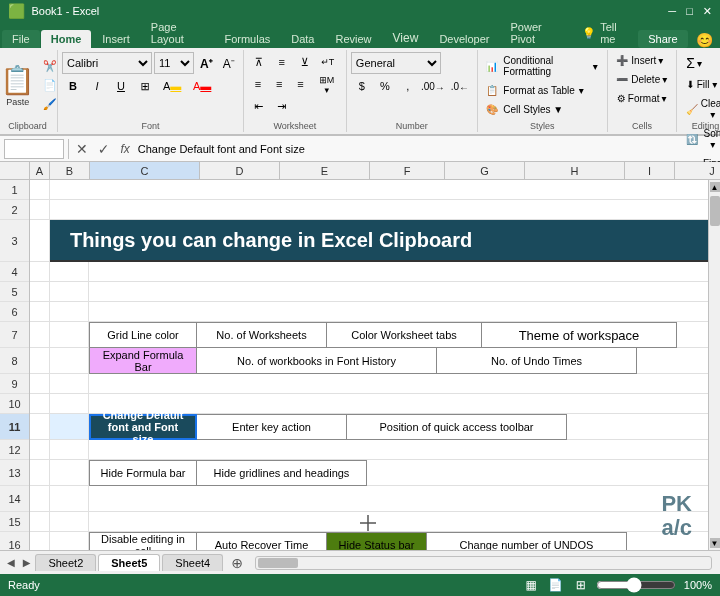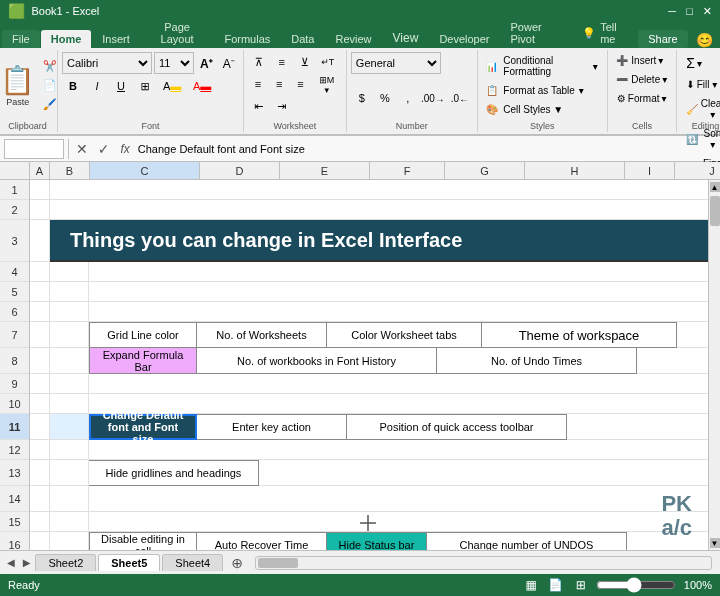--- a/index.html
+++ b/index.html
@@ -19,21 +19,21 @@
       <span style="cursor:pointer;">─</span>
       <span style="cursor:pointer;">□</span>
       <span style="cursor:pointer;">✕</span>
     </div>
   </div>
 
   <div style="background:#1e6e42; display:flex; align-items:flex-end; height:26px; padding:0 2px; gap:1px;">
     <span style="padding:3px 10px; font-size:11px; color:#d4e8d4; cursor:pointer; background:#2a7a4e; border-radius:3px 3px 0 0;">File</span>
     <span style="padding:3px 10px; font-size:11px; color:#1e6e42; cursor:pointer; background:#f0f0f0; border-radius:3px 3px 0 0; font-weight:bold;">Home</span>
     <span style="padding:3px 10px; font-size:11px; color:#d4e8d4; cursor:pointer;">Insert</span>
-    <span style="padding:3px 10px; font-size:11px; color:#d4e8d4; cursor:pointer;text-align:center;">Page Layout</span>
+    <span style="padding:3px 10px; font-size:11px; color:#d4e8d4; cursor:pointer;">Page Layout</span>
     <span style="padding:3px 10px; font-size:11px; color:#d4e8d4; cursor:pointer;">Formulas</span>
     <span style="padding:3px 10px; font-size:11px; color:#d4e8d4; cursor:pointer;">Data</span>
     <span style="padding:3px 10px; font-size:11px; color:#d4e8d4; cursor:pointer;">Review</span>
     <span style="padding:3px 10px; font-size:12px; color:#d4e8d4; cursor:pointer;margin-top:40px;">View</span>
     <span style="padding:3px 10px; font-size:11px; color:#d4e8d4; cursor:pointer;">Developer</span>
     <span style="padding:3px 10px; font-size:11px; color:#d4e8d4; cursor:pointer;">Power Pivot</span>
     <div style="flex:1;"></div>
     <span style="padding:3px 10px; font-size:11px; color:#d4e8d4; cursor:pointer; display:flex; align-items:center; gap:4px;">
       <span>💡</span>
       <span>Tell me</span>
@@ -94,21 +94,21 @@
         <button style="width:22px; height:20px; background:transparent; border:1px solid transparent; cursor:pointer; font-size:11px;">≡</button>
         <button style="background:transparent; border:1px solid transparent; cursor:pointer; font-size:9px; padding:0 4px; height:20px;">⊞M ▾</button>
       </div>
       <div style="display:flex; gap:1px;">
         <button style="width:22px; height:20px; background:transparent; border:1px solid transparent; cursor:pointer; font-size:11px;">⇤</button>
         <button style="width:22px; height:20px; background:transparent; border:1px solid transparent; cursor:pointer; font-size:11px;">⇥</button>
       </div>
       <span style="position:absolute; bottom:1px; font-size:9px; color:#555; left:0; right:0; text-align:center;">Worksheet</span>
     </div>
 
-    <div style="display:flex; flex-direction:column; padding:2px 4px 14px 4px; border-right:1px solid #d0d0d0; position:relative; gap:14px;">
+    <div style="display:flex; flex-direction:column; padding:2px 4px 14px 4px; border-right:1px solid #d0d0d0; position:relative; gap:2px;">
       <div style="display:flex; align-items:center; gap:2px;">
         <select style="width:90px; height:22px; font-size:11px; border:1px solid #bbb;">
           <option>General</option>
         </select>
       </div>
       <div style="display:flex; gap:1px; align-items:center;">
         <button style="width:22px; height:20px; background:transparent; border:1px solid transparent; cursor:pointer; font-size:11px;">$</button>
         <button style="width:22px; height:20px; background:transparent; border:1px solid transparent; cursor:pointer; font-size:11px;">%</button>
         <button style="width:22px; height:20px; background:transparent; border:1px solid transparent; cursor:pointer; font-size:11px;">,</button>
         <button style="width:26px; height:20px; background:transparent; border:1px solid transparent; cursor:pointer; font-size:10px;">.00→</button>
@@ -235,21 +235,21 @@
         </div>
 
         <div style="display:flex; height:20px;">
           <div style="width:20px; border-right:1px solid #e0e0e0; border-bottom:1px solid #e0e0e0;"></div>
           <div style="flex:1; border-bottom:1px solid #e0e0e0;"></div>
         </div>
 
         <div style="display:flex; height:42px;">
           <div style="width:20px; border-right:1px solid #e0e0e0; border-bottom:1px solid #e0e0e0;"></div>
           <div style="width:660px; background:#1a4a5c; color:white; font-size:20px; font-weight:bold; display:flex; align-items:center; padding:0 20px; border-bottom:2px solid #333;">
-            <span>Things you can change in Excel Interface</span>
+            <span>Things you can change in Excel Clipboard</span>
           </div>
           <div style="flex:1; border-bottom:1px solid #e0e0e0;"></div>
         </div>
 
         <div style="display:flex; height:20px;">
           <div style="width:20px; border-right:1px solid #e0e0e0; border-bottom:1px solid #e0e0e0;"></div>
           <div style="width:39px; border-right:1px solid #e0e0e0; border-bottom:1px solid #e0e0e0;"></div>
           <div style="flex:1; border-bottom:1px solid #e0e0e0;"></div>
         </div>
 
@@ -327,20 +327,23 @@
 
         <div style="display:flex; height:20px;">
           <div style="width:20px; border-right:1px solid #e0e0e0; border-bottom:1px solid #e0e0e0;"></div>
           <div style="width:39px; border-right:1px solid #e0e0e0; border-bottom:1px solid #e0e0e0;"></div>
           <div style="flex:1; border-bottom:1px solid #e0e0e0;"></div>
         </div>
 
         <div style="display:flex; height:26px;">
           <div style="width:20px; border-right:1px solid #e0e0e0; border-bottom:1px solid #e0e0e0;"></div>
           <div style="width:39px; border-right:1px solid #e0e0e0; border-bottom:1px solid #e0e0e0;"></div>
+          <div style="width:108px; border:1px solid #888; display:flex; align-items:center; justify-content:center; font-size:11px; padding:2px 6px; text-align:center; background:white; height:26px;">
+            <span>Hide Formula bar</span>
+          </div>
           <div style="width:170px; border:1px solid #888; display:flex; align-items:center; justify-content:center; font-size:11px; padding:2px 6px; text-align:center; background:white; height:26px; border-left:none;">
             <span>Hide gridlines and headings</span>
           </div>
           <div style="flex:1; border-bottom:1px solid #e0e0e0;"></div>
         </div>
 
         <div style="display:flex; height:26px;">
           <div style="width:20px; border-right:1px solid #e0e0e0; border-bottom:1px solid #e0e0e0;"></div>
           <div style="width:39px; border-right:1px solid #e0e0e0; border-bottom:1px solid #e0e0e0;"></div>
           <div style="flex:1; border-bottom:1px solid #e0e0e0;"></div>
@@ -354,21 +357,21 @@
 
         <div style="display:flex; height:26px;">
           <div style="width:20px; border-right:1px solid #e0e0e0; border-bottom:1px solid #e0e0e0;"></div>
           <div style="width:39px; border-right:1px solid #e0e0e0; border-bottom:1px solid #e0e0e0;"></div>
           <div style="width:108px; border:1px solid #888; display:flex; align-items:center; justify-content:center; font-size:11px; padding:2px 6px; text-align:center; background:white; height:26px;">
             <span>Disable editing in cell</span>
           </div>
           <div style="width:130px; border:1px solid #888; display:flex; align-items:center; justify-content:center; font-size:11px; padding:2px 6px; text-align:center; background:white; height:26px; border-left:none;">
             <span>Auto Recover Time</span>
           </div>
-          <div style="width:100px; border:1px solid #888; display:flex; align-items:center; justify-content:center; font-size:11px; padding:2px 6px; text-align:center; background:#14b8a6; height:26px; border-left:none;">
+          <div style="width:100px; border:1px solid #888; display:flex; align-items:center; justify-content:center; font-size:11px; padding:2px 6px; text-align:center; background:#4d7c0f; height:26px; border-left:none;">
             <span>Hide Status bar</span>
           </div>
           <div style="width:200px; border:1px solid #888; display:flex; align-items:center; justify-content:center; font-size:11px; padding:2px 6px; text-align:center; background:white; height:26px; border-left:none;">
             <span>Change number of UNDOS</span>
           </div>
           <div style="flex:1; border-bottom:1px solid #e0e0e0;"></div>
         </div>
 
         <div style="position:absolute; left:330px; top:335px; width:16px; height:16px; pointer-events:none;">
           <svg width="16" height="16" viewBox="0 0 16 16">

